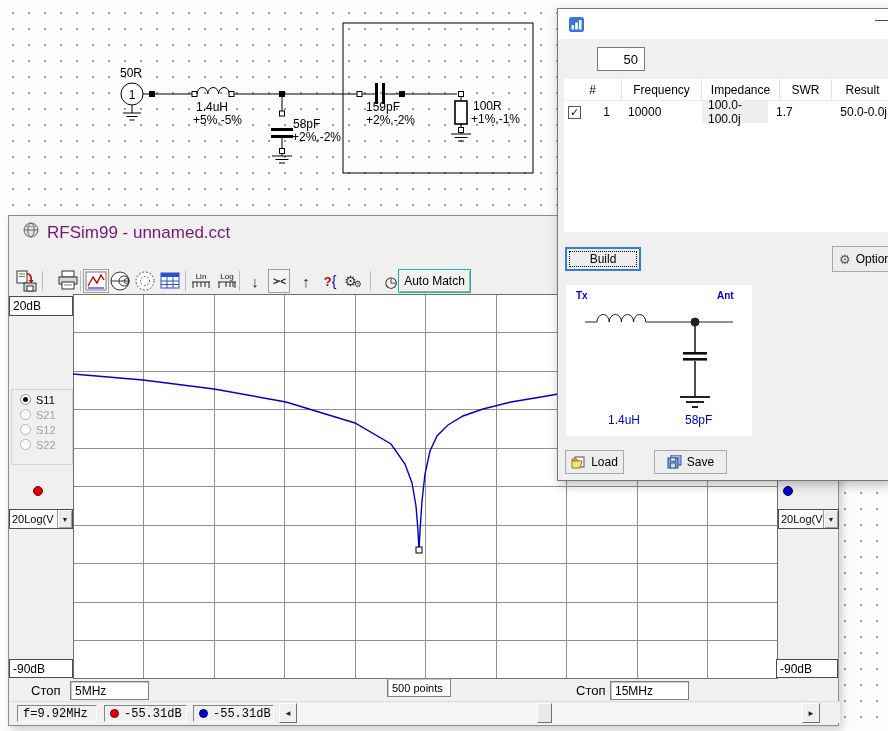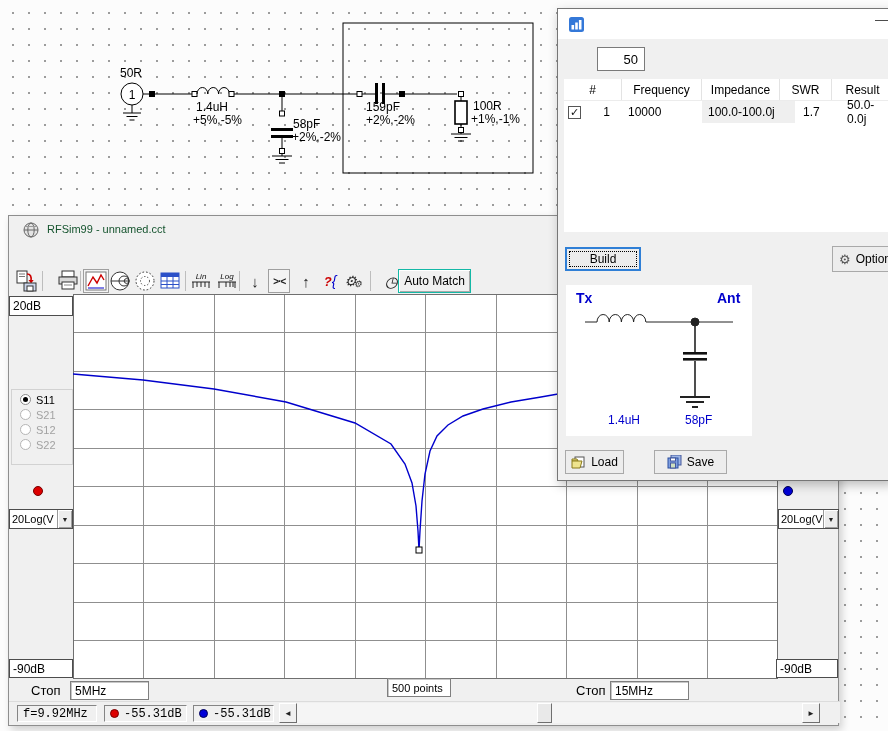--- a/index.html
+++ b/index.html
@@ -7,25 +7,25 @@
   #screen { position:relative; width:888px; height:731px; overflow:hidden;
     background-color:#fcfcfc;
     background-image:radial-gradient(#9c9c9c 0.9px, transparent 1px);
     background-size:16px 16px; background-position:5px 5px; }
   .abs { position:absolute; }
 
   
   #rfsim-window { left:8px; top:215px; width:831px; height:511px;
     background:#f0f0f0; border:1px solid #8e8e8e; box-shadow:3px 4px 8px rgba(0,0,0,.18); }
   .titlebar { left:0; top:0; width:100%; height:28px; }
-  .win-title { left:38px; top:7px; font-size:11px; color:#14532d; white-space:nowrap; }
+  .win-title { left:38px; top:7px; font-size:17px; color:#701a75; white-space:nowrap; }
   .menubar { left:0; top:28px; width:100%; height:22px; border-bottom:1px solid #d9d9d9; }
   .menu-item { top:3px; font-size:13px; color:#1a1a1a; white-space:nowrap; cursor:default; }
   .toolbar { left:0; top:51px; width:100%; height:28px; }
-  .tb { position:absolute; top:2px; width:24px; height:24px; display:flex; align-items:center; justify-content:center;font-style:italic; }
+  .tb { position:absolute; top:2px; width:24px; height:24px; display:flex; align-items:center; justify-content:center; }
   .tb-sep { position:absolute; top:4px; width:1px; height:20px; background:#bdbdbd; }
   .tb-frame { border:1px solid #9f9f9f; background:#f4f4f4; }
   .tb-glyph { font-size:15px; color:#222; line-height:1; }
   .tb-small { font-size:10px; font-weight:bold; color:#222; letter-spacing:-1px; }
   .ruler-lbl { font-size:8px; color:#111; line-height:1; display:block; text-align:center; }
   .btn3d { background:#f0f0f0; border:1px solid #14b8a6;
     box-shadow:inset 1px 1px 0 #fff, inset -1px -1px 0 #a9a9a9;
     font-size:12px; color:#000; display:flex; align-items:center; justify-content:center; }
 
   
@@ -78,21 +78,21 @@
   .ccell { display:flex; align-items:center; height:100%; }
   .chk { width:13px; height:13px; background:#fff; border:1px solid #555; margin-left:4px;
     display:flex; align-items:center; justify-content:center; font-size:11px; line-height:1; color:#111; }
   .dlg-btn { background:#ededed; border:1px solid #a9a9a9; font-size:12px; color:#000;
     display:flex; align-items:center; justify-content:center; gap:5px; }
   .build-btn { left:7px; top:238px; width:76px; height:24px; background:#ededed;
     border:2px solid #2f7fd6; outline:1px dotted #000; outline-offset:-5px;
     font-size:12px; display:flex; align-items:center; justify-content:center; }
   .match-panel { left:8px; top:276px; width:186px; height:151px; background:#fff; }
   .blue-lbl { position:absolute; font-size:12px; color:#0000cc; white-space:nowrap; }
-  .blue-lbl.bold { font-weight:bold; font-size:14px; }
+  .blue-lbl.bold { font-weight:bold; font-size:10px; }
 </style>
 </head>
 <body>
 
 <div id="screen">
 
   <svg class="abs" style="left:0;top:0" width="560" height="210" font-family="Liberation Sans, sans-serif">
     <g stroke="#000" fill="none">
       <circle cx="132" cy="94" r="11" fill="#fff"></circle>
       <line x1="132" y1="105" x2="132" y2="113"></line>
@@ -397,21 +397,21 @@
         <div class="hcell" style="width:78px">Impedance</div>
         <div class="hcell" style="width:52px">SWR</div>
         <div class="hcell" style="flex:1">Result</div>
       </div>
       <div class="dt-row">
         <div class="ccell" style="width:58px">
           <span class="chk">✓</span>
           <span style="flex:1;text-align:right;padding-right:12px">1</span>
         </div>
         <div class="ccell" style="width:80px;padding-left:6px">10000</div>
-        <div class="ccell" style="width:93px;padding-left:6px;background:#efefef">100.0-100.0j</div>
+        <div class="ccell" style="width:66px;padding-left:6px;background:#efefef">100.0-100.0j</div>
         <div class="ccell" style="width:52px;padding-left:8px">1.7</div>
         <div class="ccell" style="flex:1;justify-content:flex-end;padding-right:6px">50.0-0.0j</div>
       </div>
     </div>
 
     <div class="abs build-btn">
       <span>Build</span>
     </div>
     <div class="abs dlg-btn" style="left:274px;top:237px;width:72px;height:26px">
       <span style="font-size:13px;color:#555">⚙</span>

